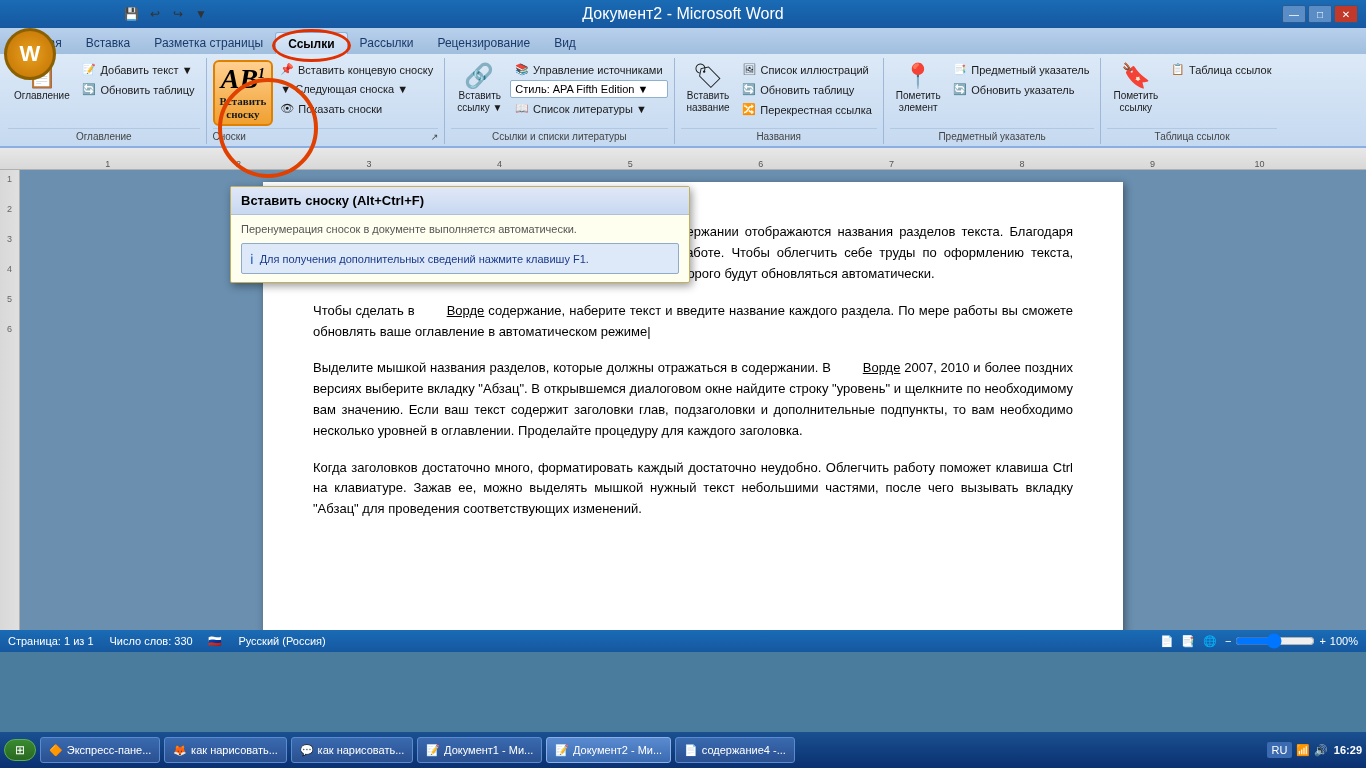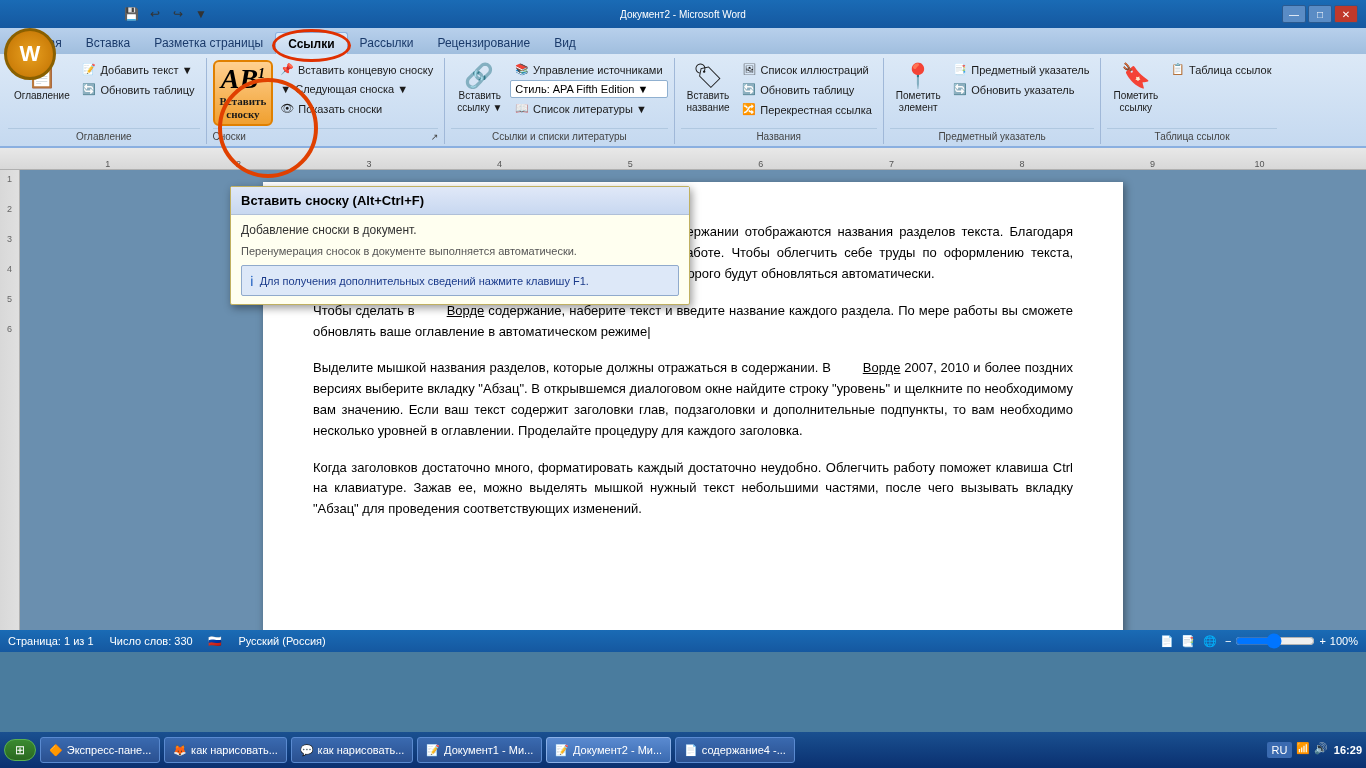--- a/index.html
+++ b/index.html
@@ -9,21 +9,21 @@
     .titlebar {
       background: linear-gradient(to bottom, #1a6bb5, #1558a0);
       height: 28px;
       display: flex;
       align-items: center;
       padding: 0 8px;
       color: white;
       justify-content: space-between;
     }
     .titlebar-left { display: flex; align-items: center; gap: 4px; }
-    .titlebar-title { flex: 1; text-align: center; font-size: 10px; color: white; margin: 0 auto; position: absolute; left: 50%; transform: translateX(-50%); }
+    .titlebar-title { flex: 1; text-align: center; font-size: 16px; color: white; margin: 0 auto; position: absolute; left: 50%; transform: translateX(-50%); }
     .titlebar-controls { display: flex; gap: 2px; }
     .titlebar-btn {
       width: 24px; height: 18px; background: #5a8cc5; border: 1px solid #2a5a90;
       color: white; font-size: 10px; display: flex; align-items: center; justify-content: center;
       cursor: pointer; border-radius: 2px;
     }
     .titlebar-btn.close { background: #c0392b; }
     .office-btn {
       width: 52px; height: 52px; background: radial-gradient(circle, #e8a020, #c07000);
       border-radius: 50%; display: flex; align-items: center; justify-content: center;
@@ -170,21 +170,21 @@
       border: 1px solid #5ab050;
     }
     .taskbar-item {
       background: linear-gradient(to bottom, #3a6ab0, #2a5090);
       border: 1px solid #5a8ad0; border-radius: 3px; padding: 2px 8px;
       color: white; font-size: 11px; cursor: pointer; display: flex; align-items: center;
       gap: 4px; height: 26px; max-width: 150px; overflow: hidden;
     }
     .taskbar-item.active { background: linear-gradient(to bottom, #5a8ad0, #3a6ab0); border-color: #8ab0e8; }
     .taskbar-right { margin-left: auto; display: flex; align-items: center; gap: 6px; color: white; font-size: 11px; }
-    .systray { display: flex; gap: 4px; }
+    .systray { display: flex; align-items: center; gap: 4px; }
 
     
     .tab-circle {
       position: relative;
     }
     .tab-circle::after {
       content: '';
       position: absolute;
       top: -4px; left: -4px; right: -4px; bottom: -8px;
       border: 3px solid #e03000;
@@ -364,21 +364,20 @@
       <div class="ribbon-group-label">Таблица ссылок</div>
     </div>
 
   </div>
 
   <div class="circle-highlight"></div>
 
   <div class="tooltip-popup">
     <div class="tooltip-title">Вставить сноску (Alt+Ctrl+F)</div>
     <div class="tooltip-body">
-      <div class="tooltip-desc">Добавление сноски в документ.</div>
       <div class="tooltip-note">Перенумерация сносок в документе выполняется автоматически.</div>
       <div class="tooltip-help">
         <span class="help-icon">ℹ</span>
         <span>Для получения дополнительных сведений нажмите клавишу F1.</span>
       </div>
     </div>
   </div>
 </div>
 
 <div class="ruler">

